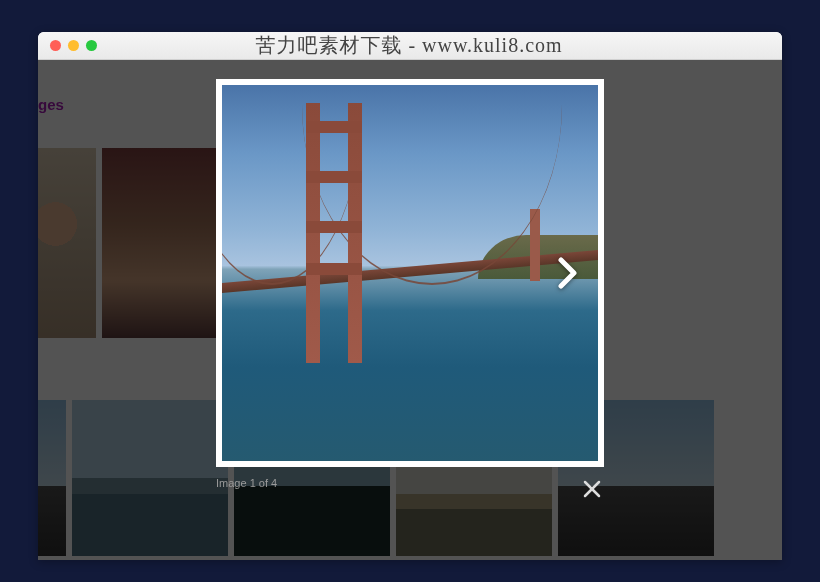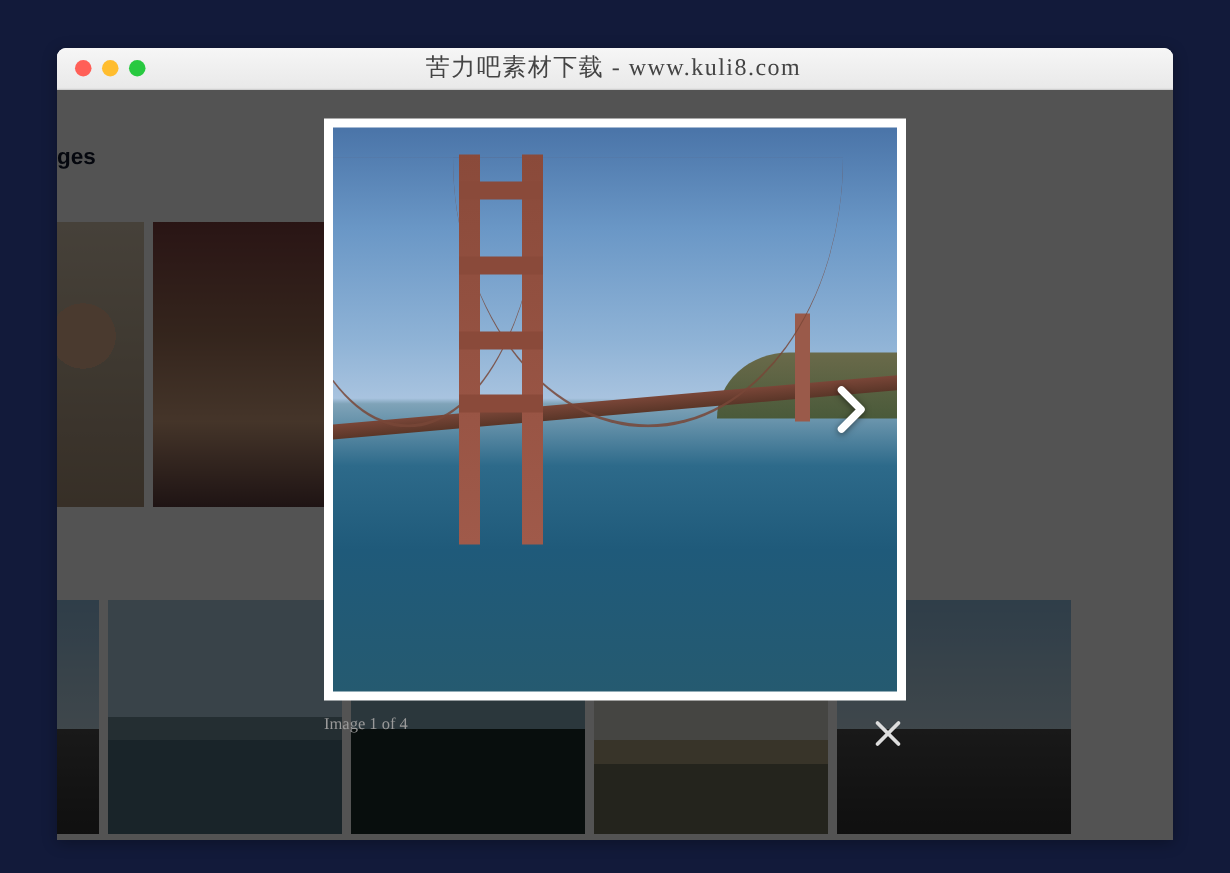--- a/index.html
+++ b/index.html
@@ -36,40 +36,40 @@
     margin-left: 12px;
   }
   .dot { width: 11px; height: 11px; border-radius: 50%; }
   .dot.red { background:#ff5f57; }
   .dot.yellow { background:#ffbd2e; }
   .dot.green { background:#28c940; }
   .title {
     position:absolute;
     left:0; right:2px;
     text-align:center;
-    font-size:16px;
+    font-size:20px;
     color:#444;
     font-family: "SimSun","Songti SC",serif;
     letter-spacing: 1px;
     pointer-events:none;
   }
   .content {
     position: relative;
     width: 100%;
     height: calc(100% - 28px);
     background: #f2f2f2;
     overflow:hidden;
   }
   .section-label {
     position:absolute;
     top:36px;
     left:0px;
     font-weight:bold;
     font-size:15px;
-    color:#0f172a;
+    color:#a21caf;
   }
   
   .thumb-row1, .thumb-row2 {
     position:absolute;
     display:flex;
     gap:6px;
   }
   .thumb-row1 { top:88px; left:0; }
   .thumb-row2 { top:340px; left:0; }
   .thumb {
@@ -204,21 +204,20 @@
   .lb-caption-text .line1 {
     color:#eaeaea;
     font-size:12px;
     font-weight:bold;
     font-family:"Microsoft YaHei","PingFang SC",sans-serif;
   }
   .lb-caption-text .line2 {
     color:#9a9a9a;
     font-size:11px;
     margin-top:2px;
-    font-family:Liberation Serif, serif;
   }
   .lb-close {
     width:24px;
     height:24px;
     cursor:pointer;
     display:flex;
     align-items:center;
     justify-content:center;
     margin-top:2px;
   }

